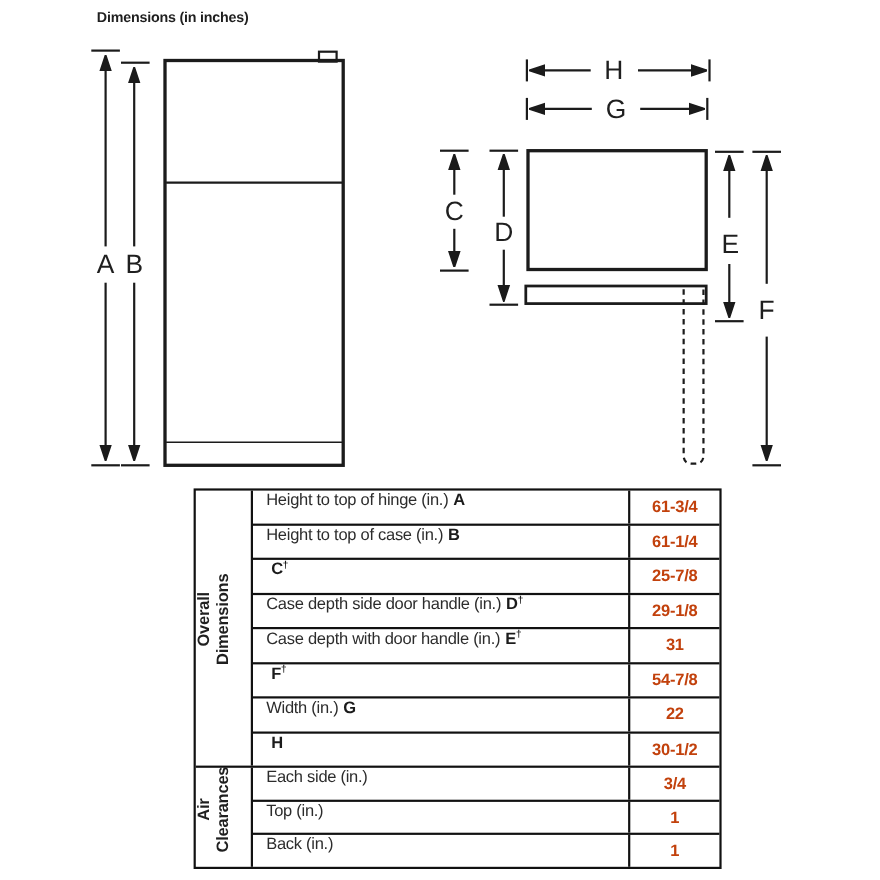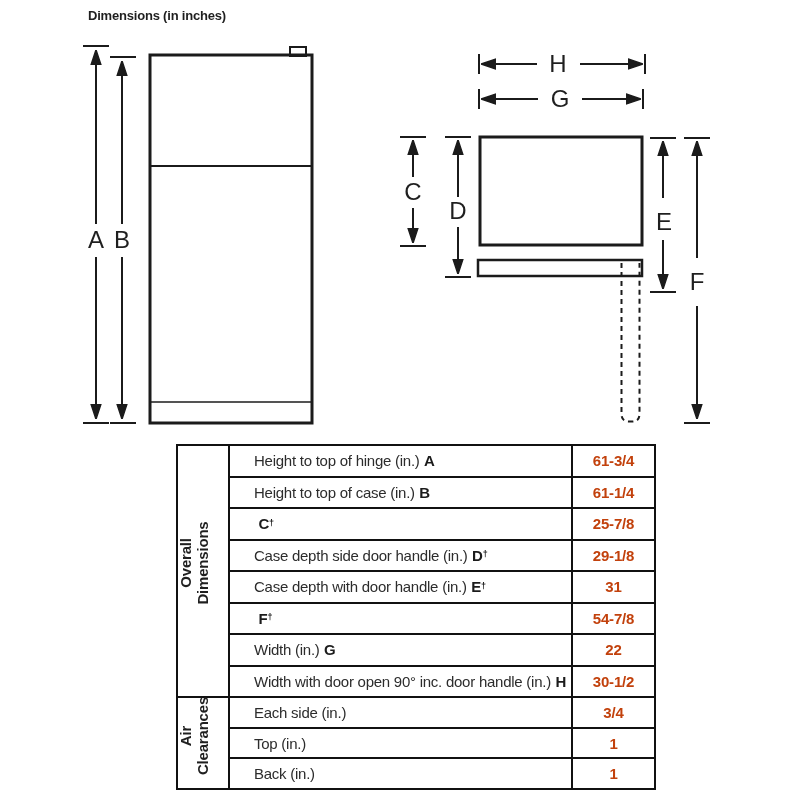--- a/index.html
+++ b/index.html
@@ -13,21 +13,21 @@
   .tsection{display:flex;box-sizing:border-box;}
   .tsection.s0{height:250px;}
   .tsection.s1{height:92px;border-top:2px solid #111;}
   .tcat{width:52px;box-sizing:border-box;border-right:2px solid #111;position:relative;overflow:visible;}
   .tcat-inner{position:absolute;transform:rotate(-90deg);font-weight:bold;font-size:15px;line-height:1.12;text-align:center;white-space:pre-line;color:#1f1f1f;letter-spacing:-0.2px;}
   .s0 .tcat-inner{width:250px;height:52px;left:-99px;top:91px;}
   .s1 .tcat-inner{width:92px;height:52px;left:-20px;top:12px;}
   .trows{flex:1;display:flex;flex-direction:column;}
   .trow{flex:1;display:flex;border-bottom:2px solid #111;box-sizing:border-box;}
   .trow:last-child{border-bottom:none;}
-  .tlabel{flex:1;display:flex;align-items:center;padding-left:24px;font-size:15px;letter-spacing:-0.25px;color:#2c2c2c;box-sizing:border-box;}
+  .tlabel{flex:1;display:flex;padding-left:12px;font-size:15px;letter-spacing:-0.25px;color:#2c2c2c;box-sizing:border-box;}
   .ltr{margin-left:4.5px;color:#1b1b1b;}
   .dag{font-size:9px;position:relative;top:-1px;color:#1b1b1b;font-weight:bold;}
   .tvalue{width:83px;border-left:2px solid #111;display:flex;align-items:center;justify-content:center;font-weight:bold;font-size:15px;letter-spacing:-0.2px;color:#c2410c;box-sizing:border-box;}
 </style>
 </head>
 <body>
 
 <div class="page-title">Dimensions (in inches)</div>
 
 <svg id="diag" width="800" height="440" viewBox="0 0 800 440">
@@ -172,21 +172,20 @@
       <div class="trow">
         <div class="tlabel">
             <span>Width (in.)</span>
             <b class="ltr">G</b>
             <sup class="dag"></sup>
           </div>
         <div class="tvalue">22</div>
       </div>
       <div class="trow">
         <div class="tlabel">
-            <span>Width with door open 90° inc. door handle (in.)</span>
             <b class="ltr">H</b>
             <sup class="dag"></sup>
           </div>
         <div class="tvalue">30-1/2</div>
       </div>
     </div>
   </div>
 
   <div class="tsection s1">
     <div class="tcat">

